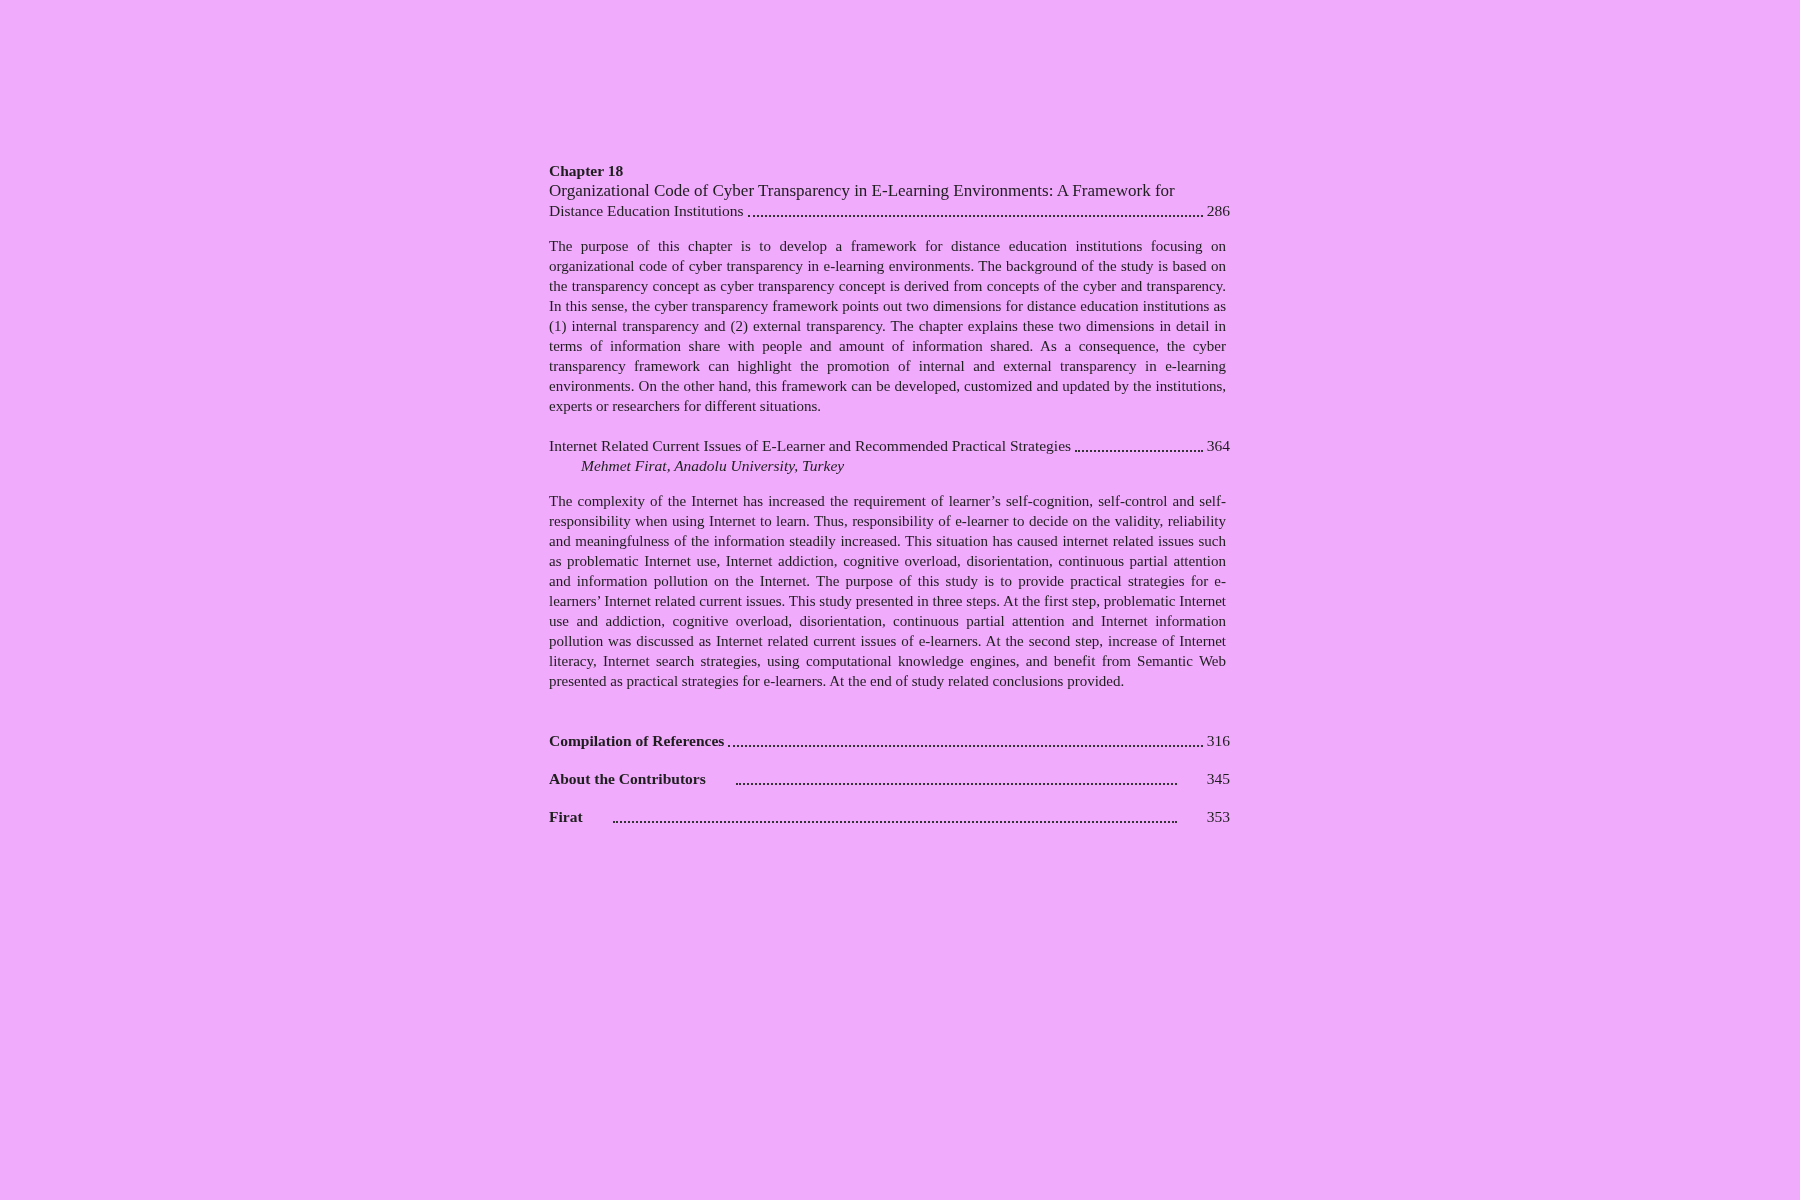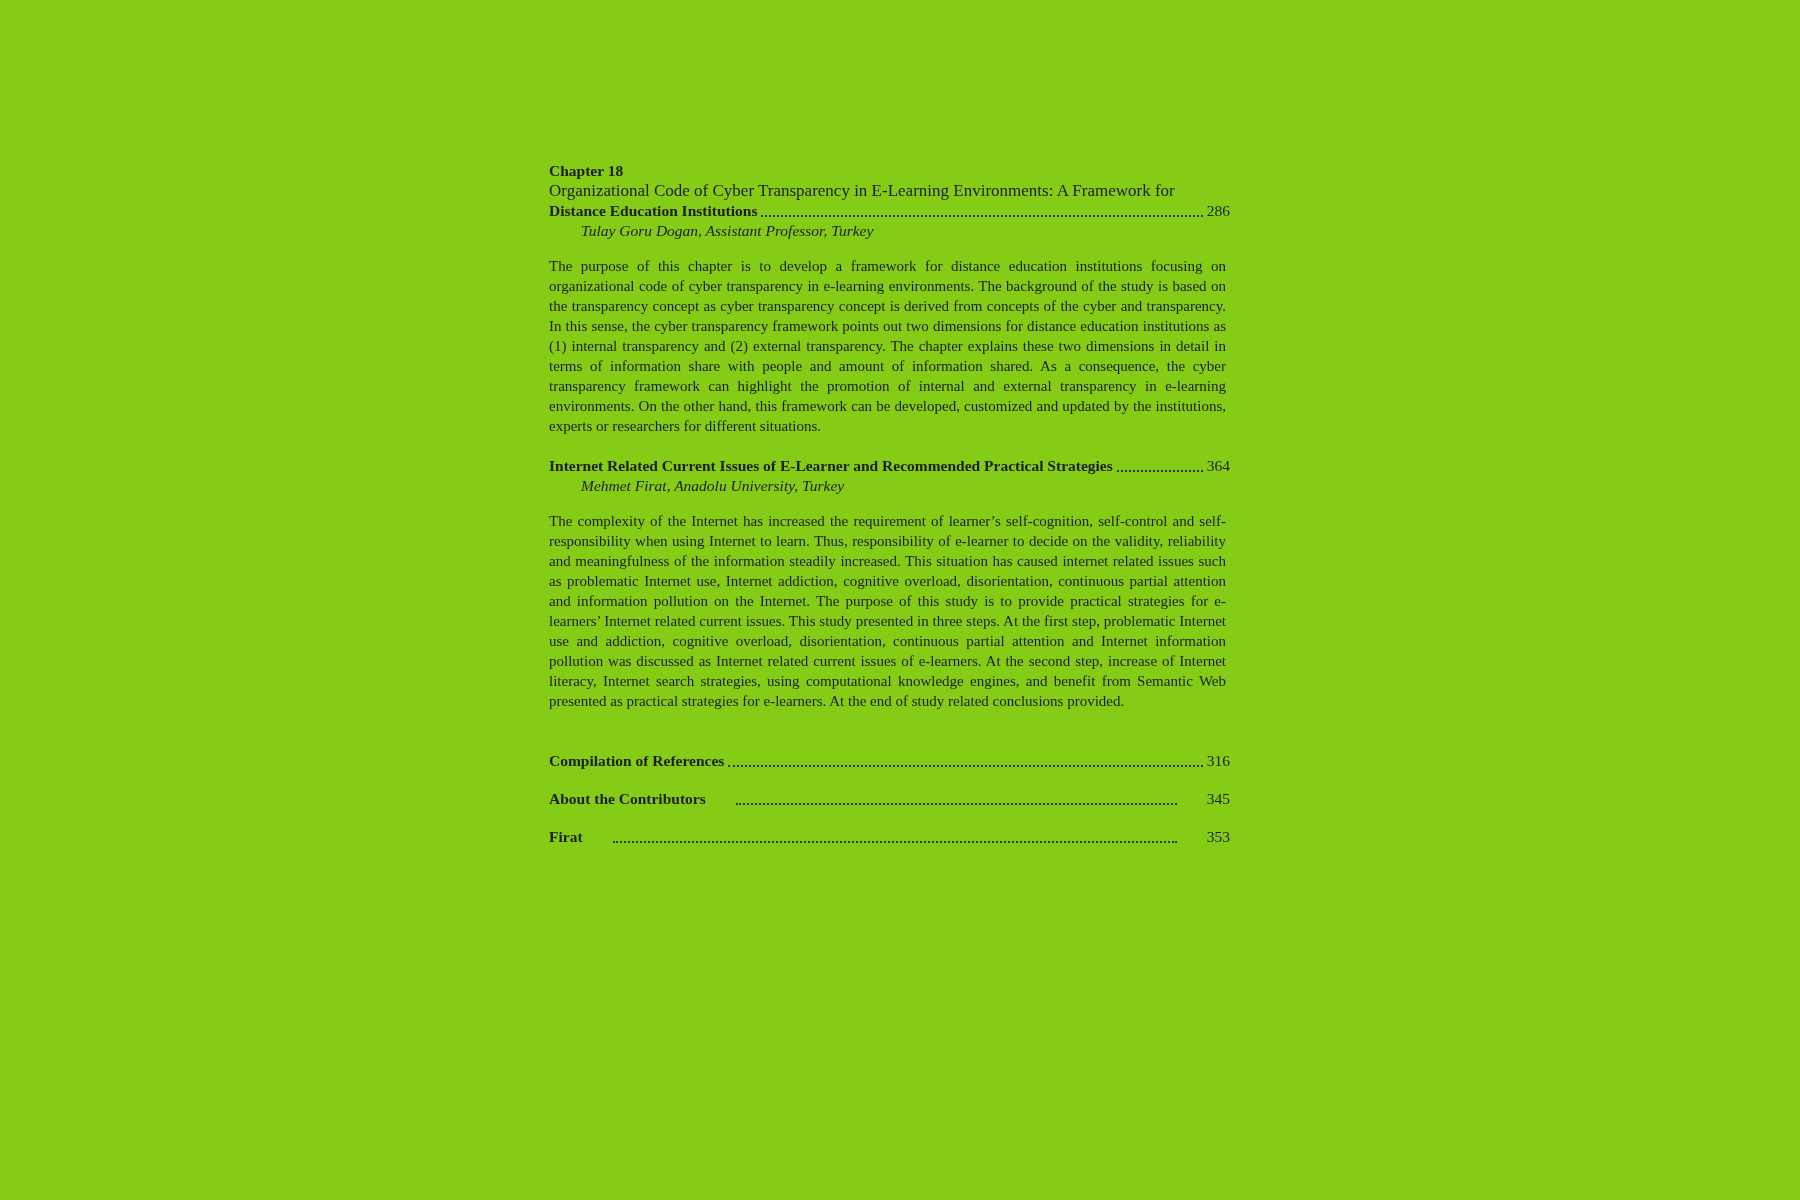--- a/index.html
+++ b/index.html
@@ -4,21 +4,21 @@
 <style>
   html, body {
     margin: 0;
     padding: 0;
     background: #ffffff;
   }
   .page {
     position: relative;
     width: 1800px;
     height: 1200px;
-    background: #84cc16;
+    background: #f0abfc;
     font-family: "Liberation Serif", serif;
     color: #1e1e1e;
     overflow: hidden;
   }
   .content {
     position: absolute;
     left: 549px;
     top: 161px;
     width: 681px;
   }
@@ -32,21 +32,20 @@
     line-height: 20px;
   }
   .toc-row {
     display: flex;
     font-size: 15.5px;
     line-height: 20px;
   }
   .toc-row .label-part {
     flex: 0 0 auto;
     white-space: nowrap;
-    font-weight: bold;
   }
   .leader {
     flex: 1 1 auto;
     position: relative;
     margin: 0 4px;
     min-width: 16px;
   }
   .leader::before {
     content: "";
     position: absolute;
@@ -98,21 +97,20 @@
   <div class="content">
 
     <section class="chapter-entry">
       <div class="chapter-heading">Chapter 18</div>
       <div class="title-line">Organizational Code of Cyber Transparency in E-Learning Environments: A Framework for</div>
       <div class="toc-row">
         <span class="label-part">Distance Education Institutions</span>
         <span class="leader"></span>
         <span class="page-num">286</span>
       </div>
-      <div class="author-line">Tulay Goru Dogan, Assistant Professor, Turkey</div>
       <p class="abstract">The purpose of this chapter is to develop a framework for distance education institutions focusing on organizational code of cyber transparency in e-learning environments. The background of the study is based on the transparency concept as cyber transparency concept is derived from concepts of the cyber and transparency. In this sense, the cyber transparency framework points out two dimensions for distance education institutions as (1) internal transparency and (2) external transparency. The chapter explains these two dimensions in detail in terms of information share with people and amount of information shared. As a consequence, the cyber transparency framework can highlight the promotion of internal and external transparency in e-learning environments. On the other hand, this framework can be developed, customized and updated by the institutions, experts or researchers for different situations.</p>
     </section>
 
     <section class="chapter-entry">
       <div class="toc-row">
         <span class="label-part">Internet Related Current Issues of E-Learner and Recommended Practical Strategies</span>
         <span class="leader"></span>
         <span class="page-num">364</span>
       </div>
       <div class="author-line">Mehmet Firat, Anadolu University, Turkey</div>

